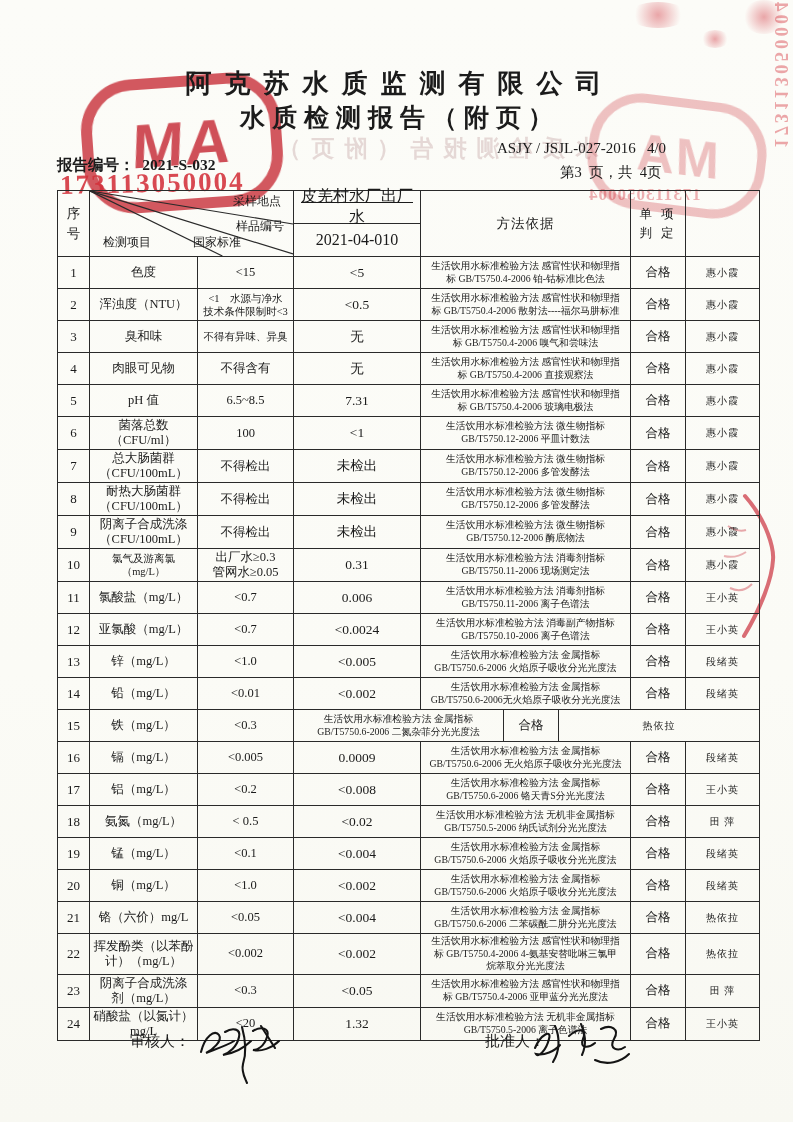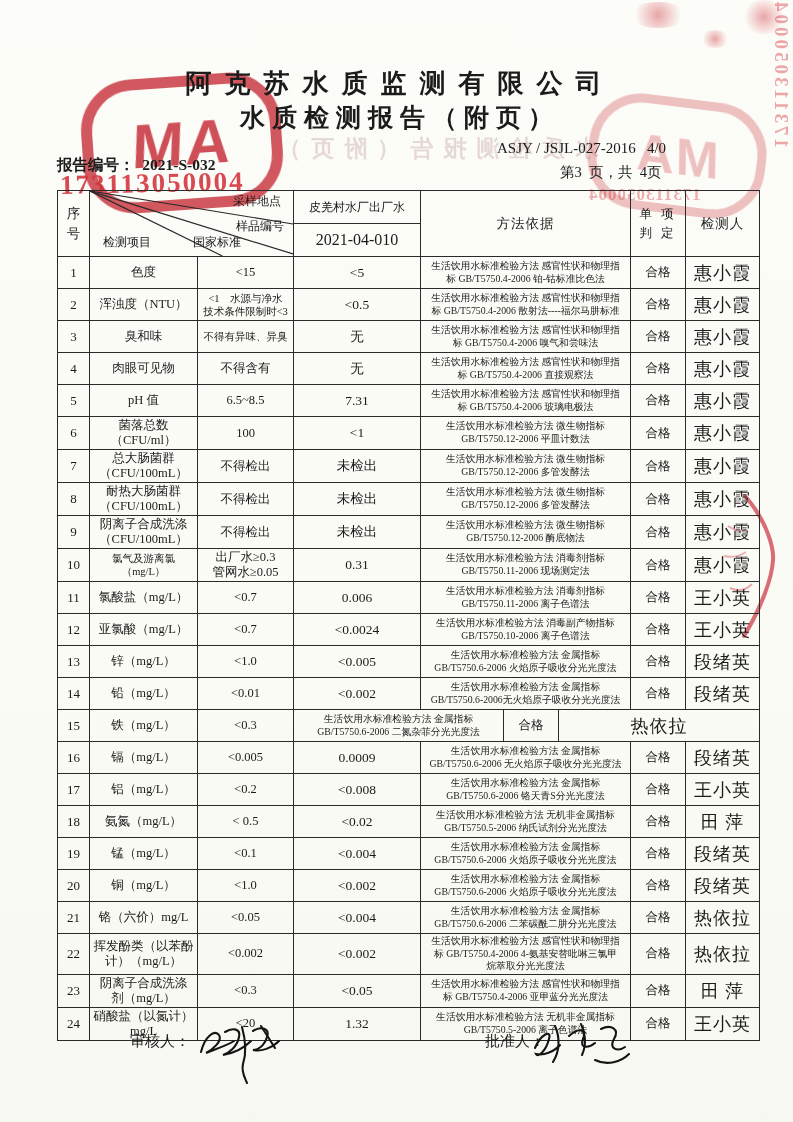--- a/index.html
+++ b/index.html
@@ -43,36 +43,36 @@
   .trow{border-bottom:1px solid #2a2a2a;min-height:31px;}
   .trow:last-child{border-bottom:none;}
   .cell{box-sizing:border-box;border-right:1px solid #2a2a2a;display:flex;flex-direction:column;
     align-items:center;justify-content:center;text-align:center;padding:1px 2px;}
   .c1{flex:0 0 32px;font-size:13px;}
   .c2{flex:0 0 108px;font-size:12.5px;line-height:15px;}
   .c3{flex:0 0 96px;font-size:12.5px;line-height:15px;}
   .c4{flex:0 0 127px;font-size:13.5px;}
   .c5{flex:0 0 210px;}
   .c6{flex:0 0 55px;font-size:12.5px;}
-  .c7{flex:1;border-right:none;font-size:18px;letter-spacing:1px;}
+  .c7{flex:1;border-right:none;font-size:10px;letter-spacing:1px;}
   .pre{white-space:pre-line;}
   .small{font-size:10.5px;line-height:13px;}
   .method{font-size:9.8px;line-height:12.6px;color:#222;}
   
   .h-seq{font-size:13.5px;line-height:20px;}
   .h-diag{flex:0 0 204px;position:relative;padding:0;display:block;}
   .h-diag svg{position:absolute;inset:0;width:100%;height:100%;}
   .h-lbl{position:absolute;font-size:12px;white-space:nowrap;}
   .h-site{right:12px;top:2px;}
   .h-sampno{right:9px;top:27px;}
   .h-item{left:13px;bottom:5px;margin-top:48px;}
   .h-std{left:103px;bottom:5px;}
   .h-c4{padding:0;display:block;}
   .h-c4-top{height:32px;border-bottom:1px solid #2a2a2a;display:flex;align-items:center;
-    justify-content:center;font-size:12px;}
+    justify-content:center;font-size:16px;text-decoration:underline;}
   .h-c4-bot{height:32px;display:flex;align-items:center;justify-content:center;font-size:16px;}
   .h-method{font-size:13.5px;letter-spacing:1px;}
   .h-judge{font-size:12.5px;line-height:19px;letter-spacing:3px;}
   .h-tester{font-size:13.5px;letter-spacing:1px;}
   
   .footer{position:absolute;left:57px;top:1026px;width:700px;height:70px;font-size:15px;}
   .sig-label{position:absolute;top:6px;white-space:nowrap;}
   .lbl-reviewer{left:73px;}
   .lbl-approver{left:428px;}
   .sig{position:absolute;}
@@ -129,21 +129,20 @@
         <span class="h-lbl h-item">检测项目</span>
         <span class="h-lbl h-std">国家标准</span>
       </div>
       <div class="cell c4 h-c4">
         <div class="h-c4-top">皮羌村水厂出厂水</div>
         <div class="h-c4-bot">2021-04-010</div>
       </div>
       <div class="cell c5 h-method">方法依据</div>
       <div class="cell c6 h-judge pre">单 项
 判 定</div>
-      <div class="cell c7 h-tester">检测人</div>
     </div>
     <div id="rows">
     <div class="trow">
       <div class="cell c1">1</div>
       <div class="cell c2 pre">色度</div>
       <div class="cell c3 pre">&lt;15</div>
       <div class="cell c4">&lt;5</div>
       <div class="cell c5 method pre">生活饮用水标准检验方法  感官性状和物理指
 标  GB/T5750.4-2006 铂-钴标准比色法</div>
       <div class="cell c6">合格</div>

